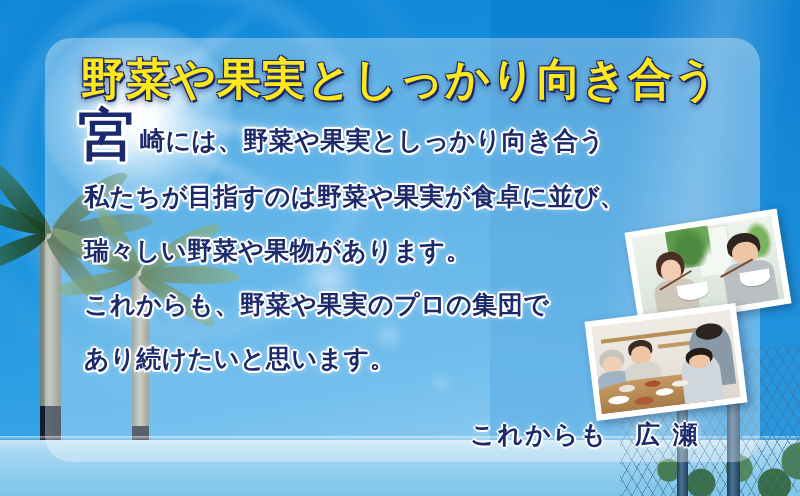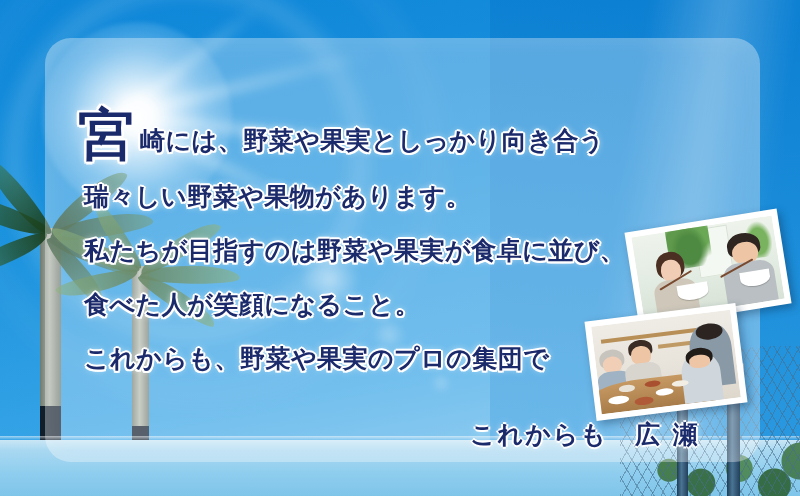--- a/index.html
+++ b/index.html
@@ -298,30 +298,31 @@
     <div class="fence-green"></div>
     <div class="fence-mesh"></div>
     <div class="post" style="right:112px;height:96px;width:11px;"></div>
     <div class="post-cap" style="right:108px;bottom:94px;width:19px;height:8px;"></div>
     <div class="post" style="right:60px;height:126px;width:13px;"></div>
     <div class="post-cap" style="right:56px;bottom:124px;width:21px;height:9px;"></div>
   </div>
 
   <div class="panel"></div>
 
+  <div class="headline">野菜や果実としっかり向き合う</div>
 
   <div class="body-copy">
     <div class="line first">
       <span class="dropcap">宮</span>
       <span>崎には、野菜や果実としっかり向き合う</span>
     </div>
+    <div class="line">私たちが目指すのは野菜や果実が食卓に並び、</div>
     <div class="line">瑞々しい野菜や果物があります。</div>
-    <div class="line">私たちが目指すのは野菜や果実が食卓に並び、</div>
-    <div class="line">食べた人が笑顔になること。</div>
     <div class="line">これからも、野菜や果実のプロの集団で</div>
+    <div class="line">あり続けたいと思います。</div>
   </div>
 
   <div class="signature">これからも　広 瀬</div>
 
   <div class="photo photo1">
     <div class="img">
       <div class="p1-bg"></div>
       <div class="p1-win"></div>
       <div class="p1-plant"></div>
       <div class="p1-plant2"></div>

